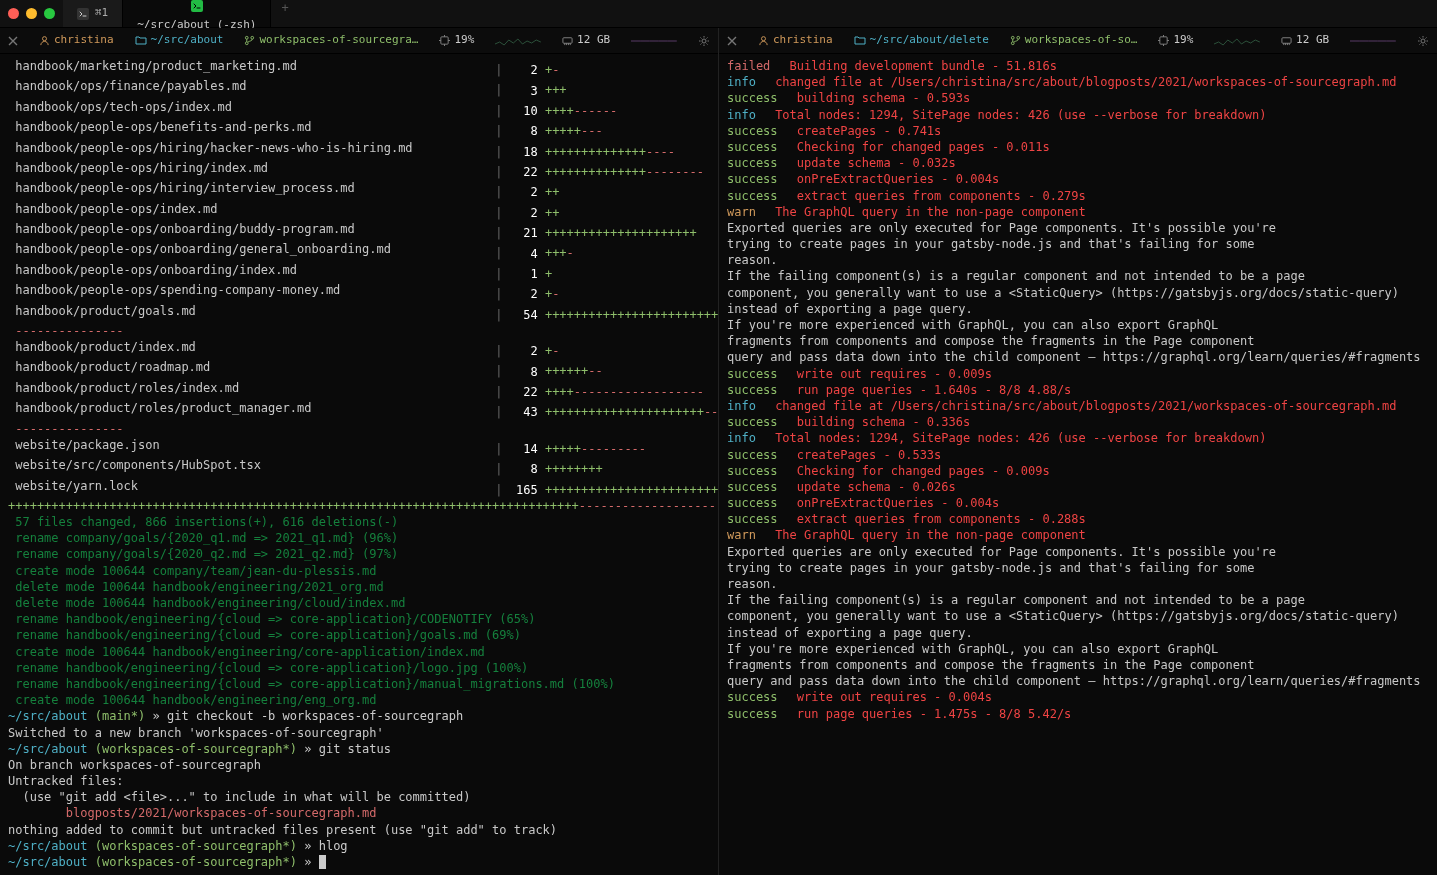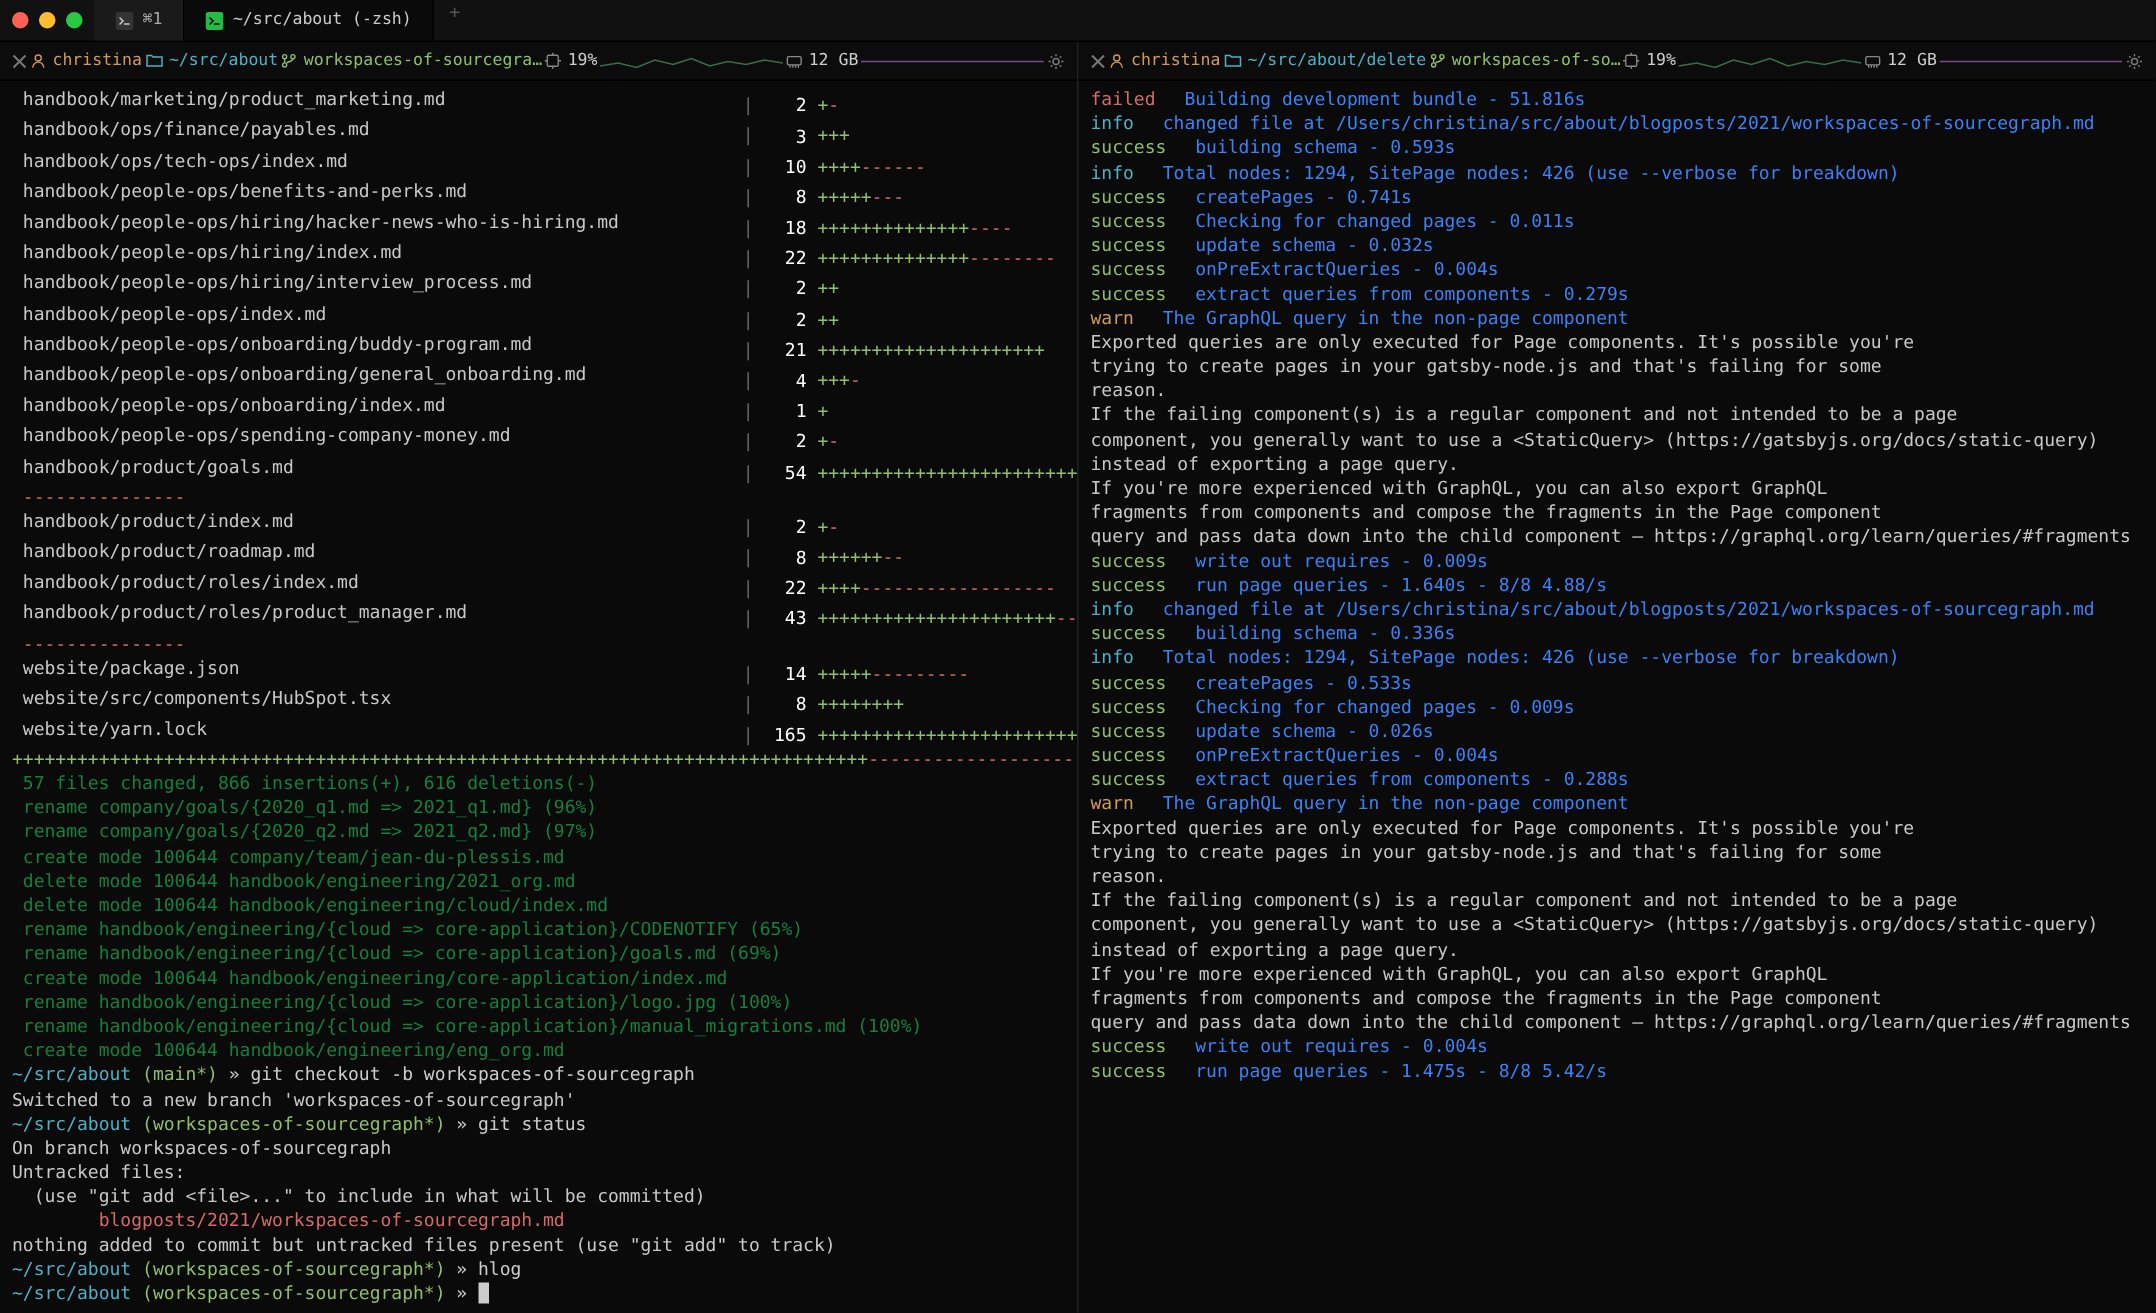--- a/index.html
+++ b/index.html
@@ -45,39 +45,39 @@
   .dot.y{background:#febc2e;}
   .dot.g{background:#28c840;}
   .tabs{display:flex;height:100%;}
   .wtab{
     display:flex;align-items:center;gap:6px;
     padding:0 14px;height:100%;
     border-right:1px solid #000;
     color:#aaa;font-size:11px;
     background:var(--tab-bg);
   }
-  .wtab.active{background:var(--tab-active);color:#ccc;}
+  .wtab.active{background:var(--tab-active);color:#ccc;flex-direction:column;}
   .wtab .ticon{width:12px;height:12px;display:inline-flex;align-items:center;justify-content:center;}
   .add-tab{color:#555;padding:0 10px;cursor:default;}
 
   
   .split{
     display:grid;
     grid-template-columns:1fr 1px 1fr;
     height:calc(100% - 28px);
   }
   .pane{display:flex;flex-direction:column;min-width:0;}
   .vdiv{background:var(--divider);}
 
   
   .status{
     height:26px;
     display:flex;
     align-items:center;
-    gap:2px;
+    gap:21px;
     padding:0 8px;
     color:#bbb;
     font-size:11px;
     border-bottom:1px solid #000;
     background:#0c0c0c;
     white-space:nowrap;
   }
   .status .seg{display:flex;align-items:center;gap:4px;}
   .status .close{color:#888;}
   .status .user{color:var(--orange);}
@@ -110,21 +110,21 @@
   .prompt-sym{color:#ccc;}
   .cmd{color:#ccc;}
   .untracked{color:var(--red);}
   .cursor{display:inline-block;width:7px;height:14px;background:#ccc;vertical-align:text-bottom;}
 
   
   .lbl-failed{color:var(--red);}
   .lbl-info{color:var(--cyan);margin-top:37px;}
   .lbl-success{color:var(--green);margin-top:12px;}
   .lbl-warn{color:var(--orange);}
-  .logmsg{color:#3b82f6;padding-left:12px;}
+  .logmsg{color:#ef4444;padding-left:12px;}
   .logline{white-space:pre-wrap;word-break:break-word;}
 
   svg{display:block;}
 </style>
 </head>
 <body>
 
 <div class="titlebar">
   <div class="traffic">
     <span class="dot r"></span>

